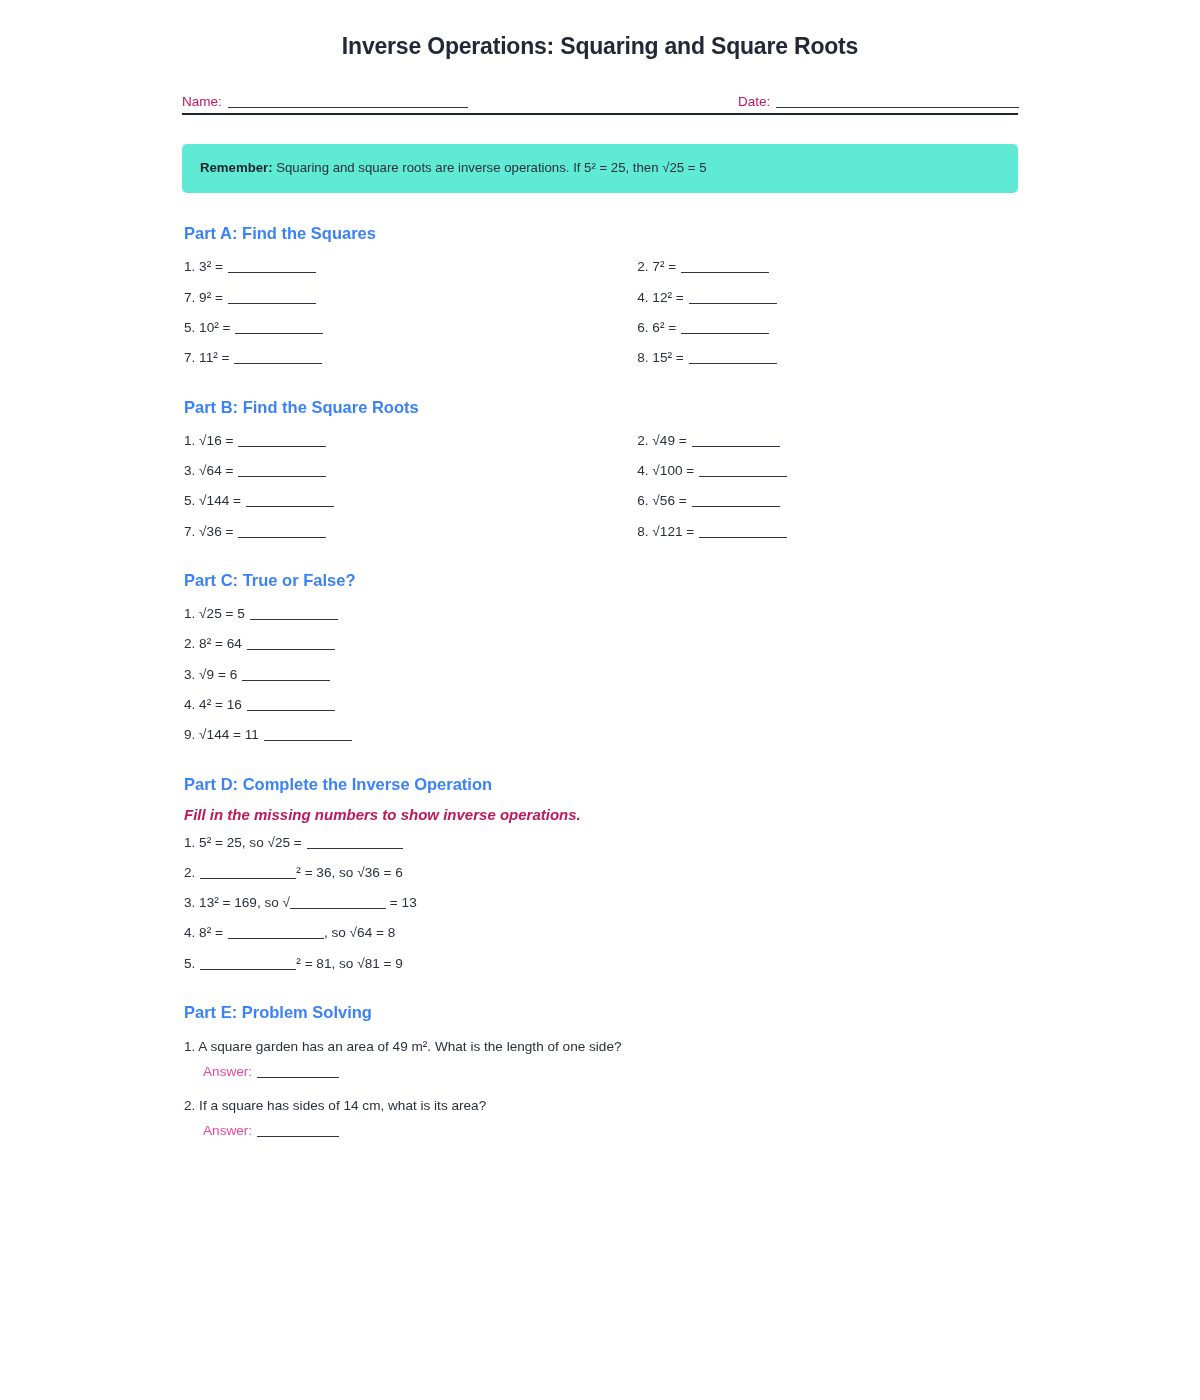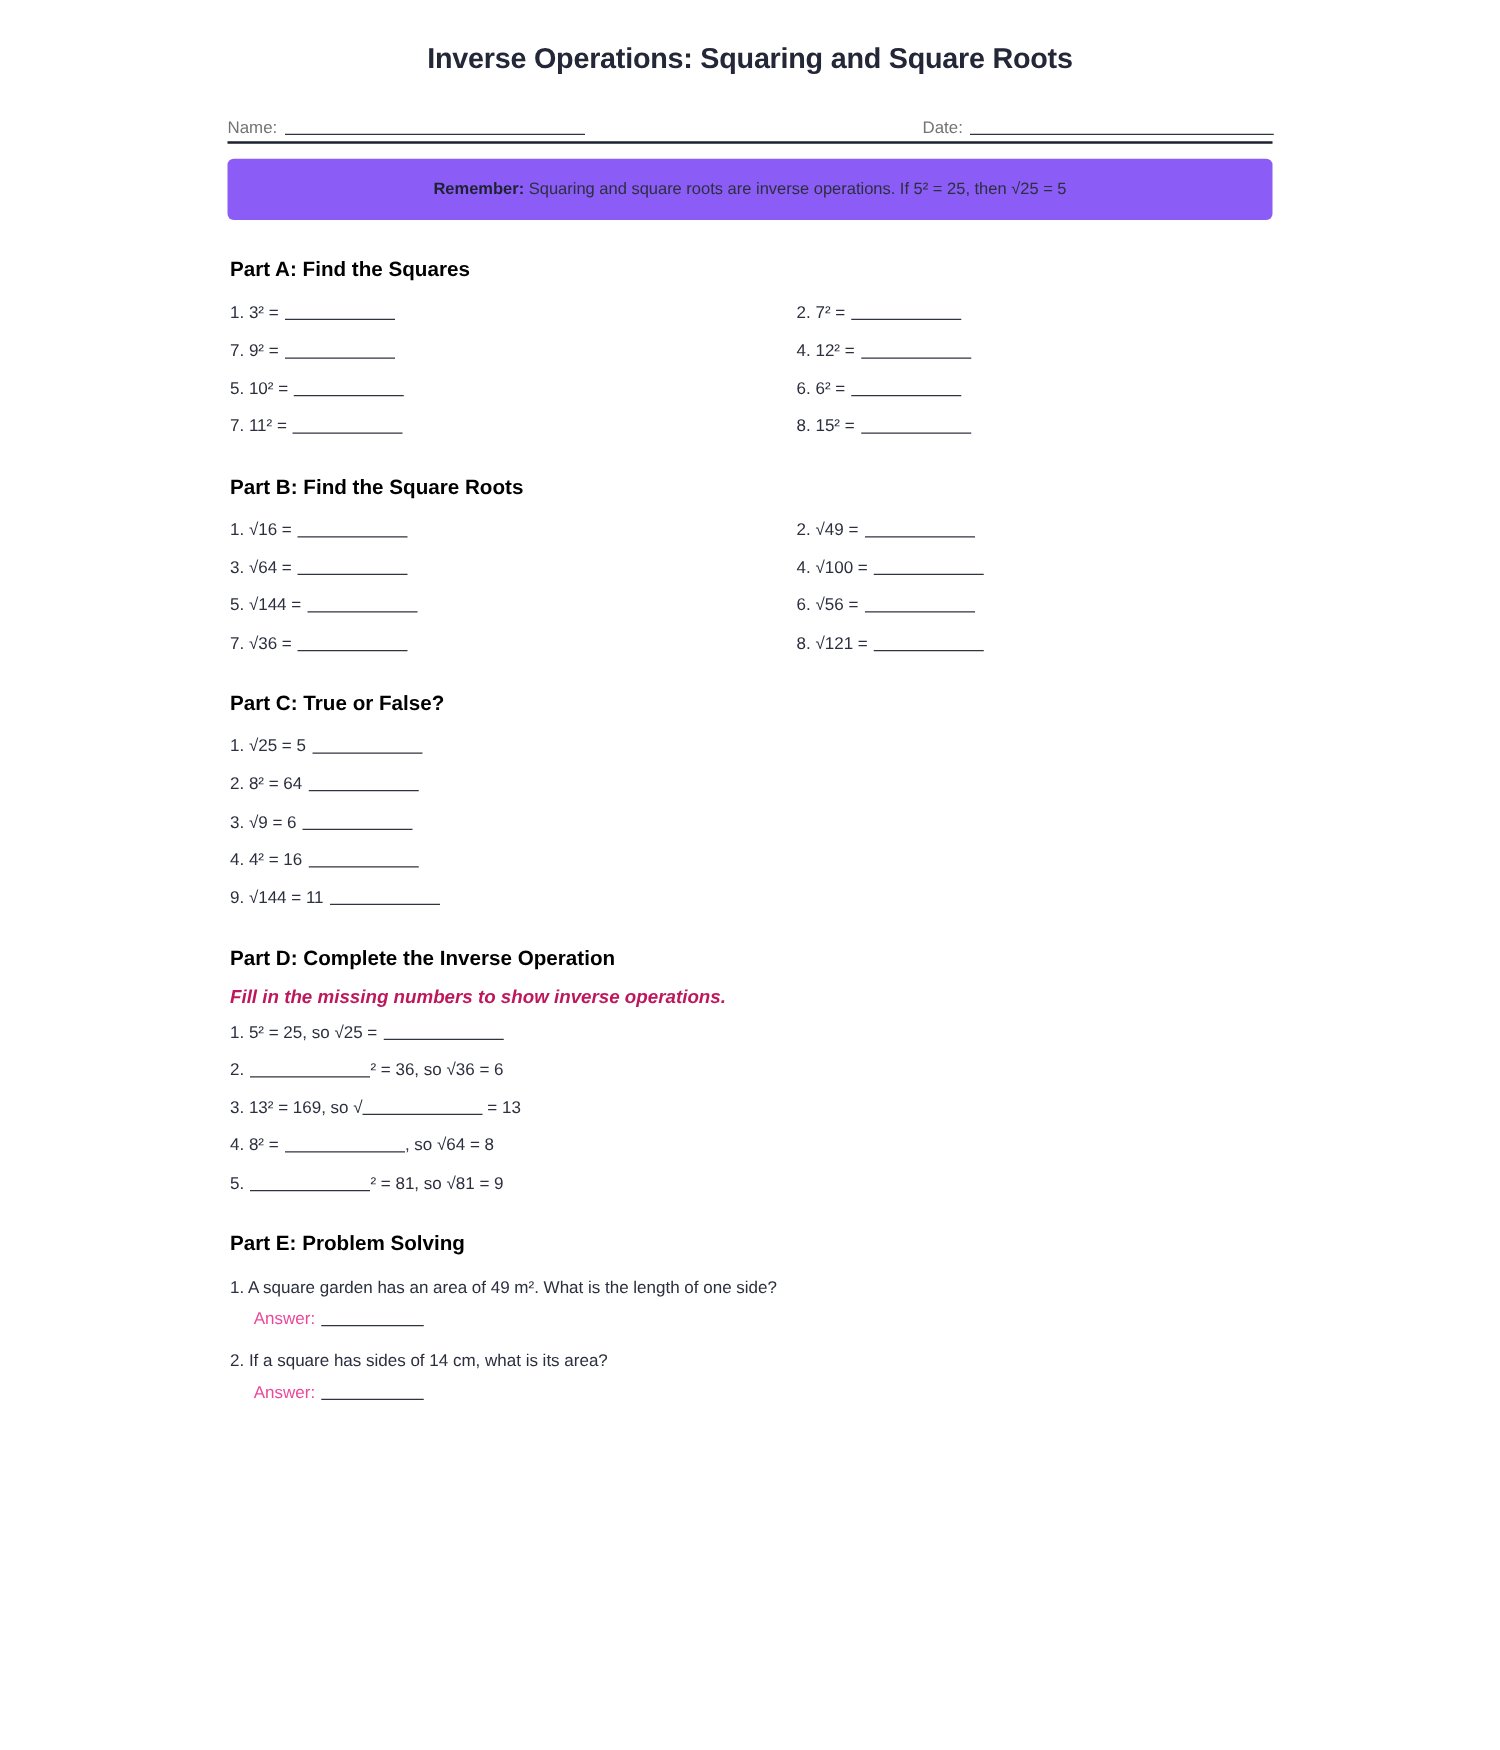--- a/index.html
+++ b/index.html
@@ -37,21 +37,21 @@
     color: #232737;
     letter-spacing: -0.2px;
     margin: 0;
     padding-top: 33px;
   }
   .namedate {
     position: relative;
     height: 26px;
     margin-top: 23px;
     font-size: 13.5px;
-    color: #737373;
+    color: #be185d;
   }
   .nd-field {
     position: absolute;
     white-space: nowrap;
     bottom: 0;
   }
   .nd-name { left: 0; }
   .nd-date { left: 556px; }
   .nd-label { }
   .blank-ul {
@@ -65,37 +65,36 @@
 
   .hrule {
     margin-top: 4px;
     height: 0;
     border-top: 2.6px solid #1d2130;
     width: 836px;
   }
 
   
   .callout {
-    margin-top: 12px;
-    background: #8b5cf6;
+    margin-top: 29px;
+    background: #5eead4;
     border-radius: 5px;
     padding: 15px 18px 16px 18px;
     font-size: 13.2px;
     line-height: 1.4;
     color: #2b2f3e;
-    text-align: center;
   }
   .callout b { color: #1e2230; }
 
   
   .section { margin-top: 31px; }
   .section-title {
     font-size: 16.5px;
     font-weight: bold;
-    color: #000000;
+    color: #3b82f6;
     margin: 12px 0 16px 2px;
   }
   .section-note {
     font-size: 15px;
     font-style: italic;
     color: #be185d;
     margin: -4px 0 12px 2px;
     font-weight: bold;
   }
 

